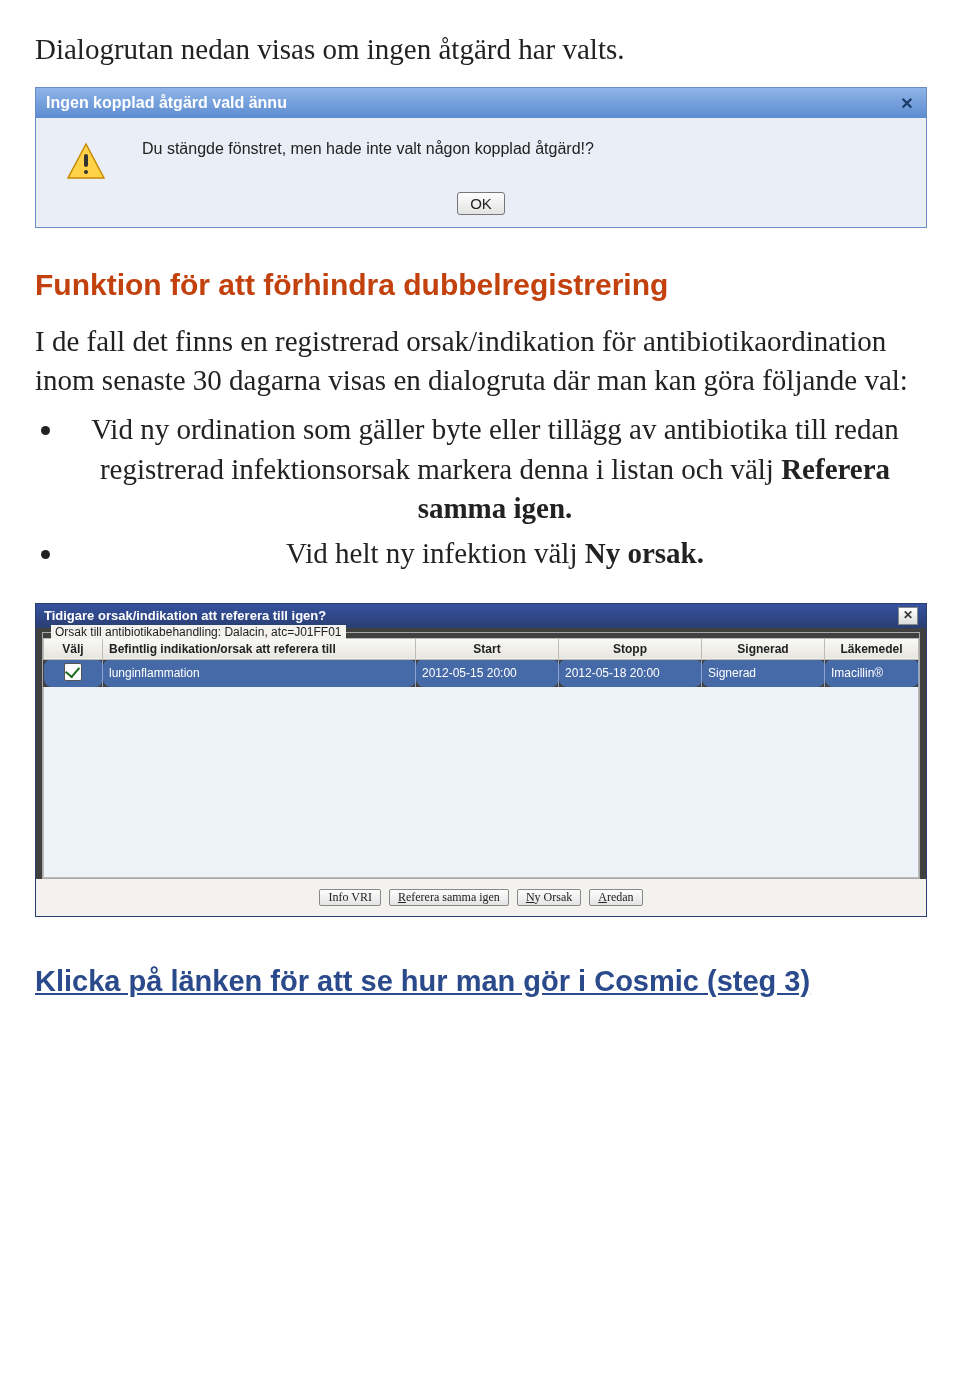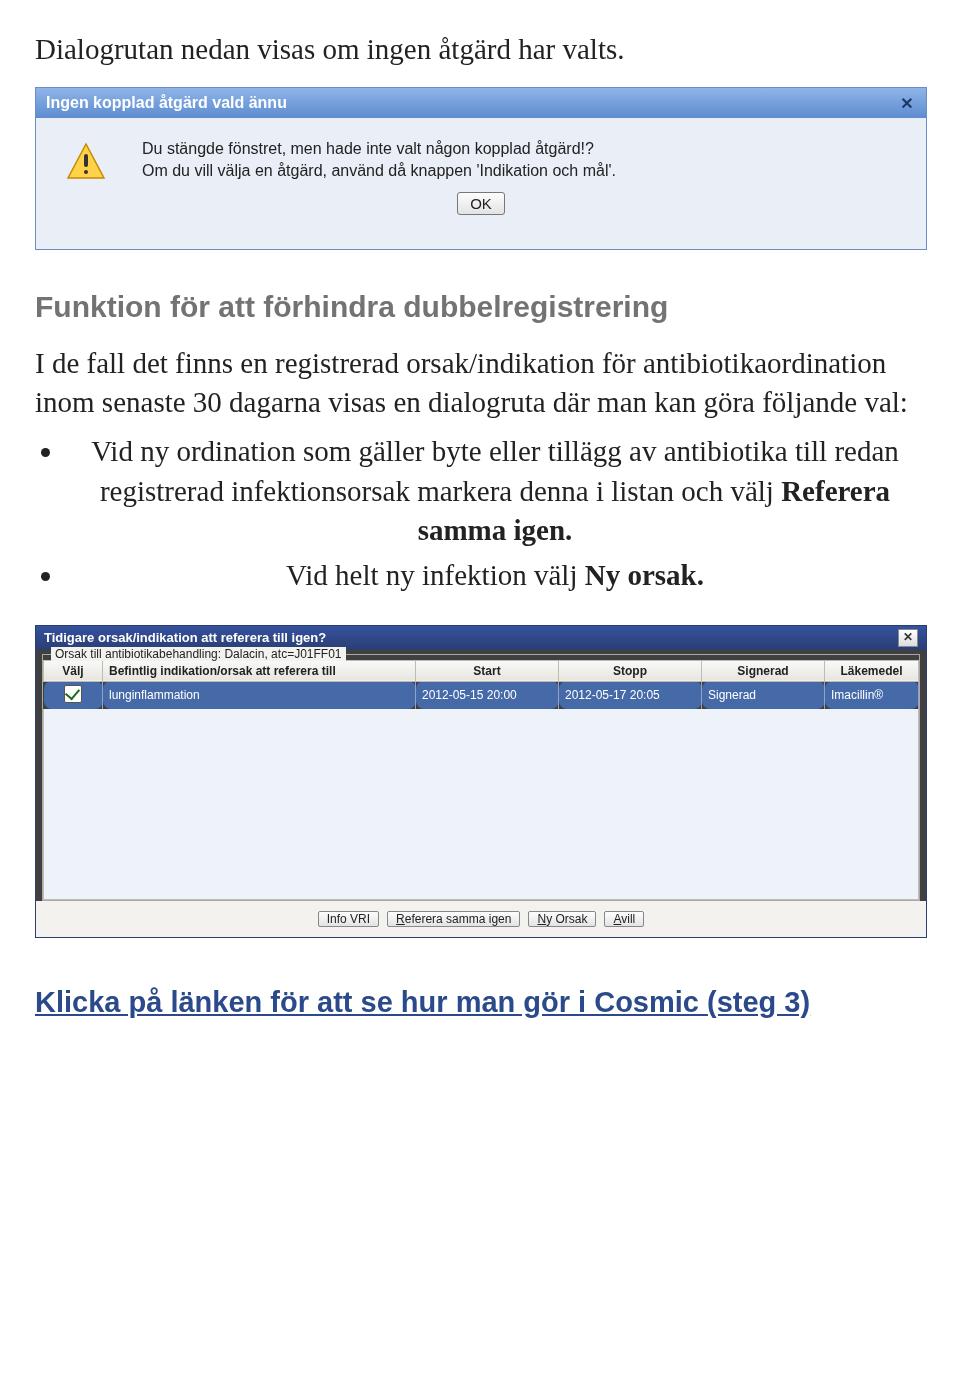--- a/index.html
+++ b/index.html
@@ -7,21 +7,21 @@
     padding: 30px 35px;
     font-family: Georgia, "Times New Roman", serif;
     color: #222;
     background: #fff;
     width: 960px;
     box-sizing: border-box;
   }
   .text-block { font-size: 29px; line-height: 1.35; }
   .olive-heading {
     font-family: Verdana, Geneva, sans-serif;
-    color: #737373;
+    color: #c2410c;
     font-size: 30px;
     font-weight: 600;
     margin: 40px 0 20px 0;
   }
   ul.body-list { margin: 10px 0 0 0; padding-left: 30px; text-align: center; }
   ul.body-list li { margin-bottom: 6px; }
   .strong { font-weight: bold; }
 
   
   .dlg1 {
@@ -56,21 +56,21 @@
     padding: 20px 20px 6px 30px;
     color: #222;
   }
   .warn-icon {
     width: 40px; height: 40px;
     flex: 0 0 40px;
     margin-right: 36px;
     margin-top: 4px;
   }
   .dlg1-msg { line-height: 1.35; }
-  .dlg1-foot { text-align: center; padding: 4px 0 34px 0; }
+  .dlg1-foot { text-align: center; padding: 4px 0 12px 0; }
   .ok-btn {
     display: inline-block;
     border: 1px solid #777;
     background: linear-gradient(#fdfdfd, #e3e3e3);
     padding: 2px 12px;
     font-family: Tahoma, Arial, sans-serif;
     font-size: 15px;
     border-radius: 3px;
     cursor: pointer;
   }
@@ -174,21 +174,21 @@
     width:890px;
     padding: 8px 0 10px 0;
     text-align:center;
   }
   .btn2 {
     display:inline-block;
     border:1px solid #888;
     background: linear-gradient(#fdfdfd,#e3e3e3);
     padding:0 8px;
     margin:0 2px;
-    font-family: Liberation Sans, sans-serif;
+    font-family: Liberation Serif, serif;
     font-size:12px;
     border-radius:2px;
     cursor:pointer;
   }
   .btn2 u { text-decoration: underline; }
 
   .link-heading {
     font-family: Verdana, Geneva, sans-serif;
     color: #2b4a8b;
     font-size: 29px;
@@ -211,21 +211,20 @@
   <div class="dlg1-body">
     <span class="warn-icon">
       <svg viewBox="0 0 40 40">
         <polygon points="20,2 38,36 2,36" fill="#ffd24a" stroke="#c58b00" stroke-width="1.5"></polygon>
         <rect x="18" y="12" width="4" height="13" rx="2" fill="#333"></rect>
         <rect x="18" y="28" width="4" height="4" rx="2" fill="#333"></rect>
       </svg>
     </span>
     <div class="dlg1-msg">
       <div>Du stängde fönstret, men hade inte valt någon kopplad åtgärd!?</div>
-      <div>Om du vill välja en åtgärd, använd då knappen 'Indikation och mål'.</div>
     </div>
   </div>
   <div class="dlg1-foot">
     <span class="ok-btn">OK</span>
   </div>
 </div>
 
 <div class="olive-heading">Funktion för att förhindra dubbelregistrering</div>
 
 <div class="text-block">I de fall det finns en registrerad orsak/indikation för antibiotikaordination inom senaste 30 dagarna visas en dialogruta där man kan göra följande val:</div>
@@ -256,30 +255,30 @@
             <th style="width:130px">Stopp</th>
             <th style="width:110px">Signerad</th>
             <th>Läkemedel</th>
           </tr>
         </thead>
         <tbody>
           <tr>
             <td class="chkcell"><span class="chk"></span></td>
             <td>lunginflammation</td>
             <td>2012-05-15 20:00</td>
-            <td>2012-05-17 20:05</td>
+            <td>2012-05-18 20:00</td>
             <td>Signerad</td>
             <td>Imacillin®</td>
           </tr>
         </tbody>
       </table>
       <div class="grid-body"></div>
     </div>
   </div>
 </div>
 <div class="dlg2-foot">
   <span class="btn2">Info VRI</span>
   <span class="btn2"><u>R</u><span>eferera samma igen</span></span>
   <span class="btn2"><u>N</u><span>y Orsak</span></span>
-  <span class="btn2"><u>A</u><span>vill</span></span>
+  <span class="btn2"><u>A</u><span>redan</span></span>
 </div>
 
 <div class="link-heading">Klicka på länken för att se hur man gör i Cosmic (steg 3)</div>
 
 </body></html>

